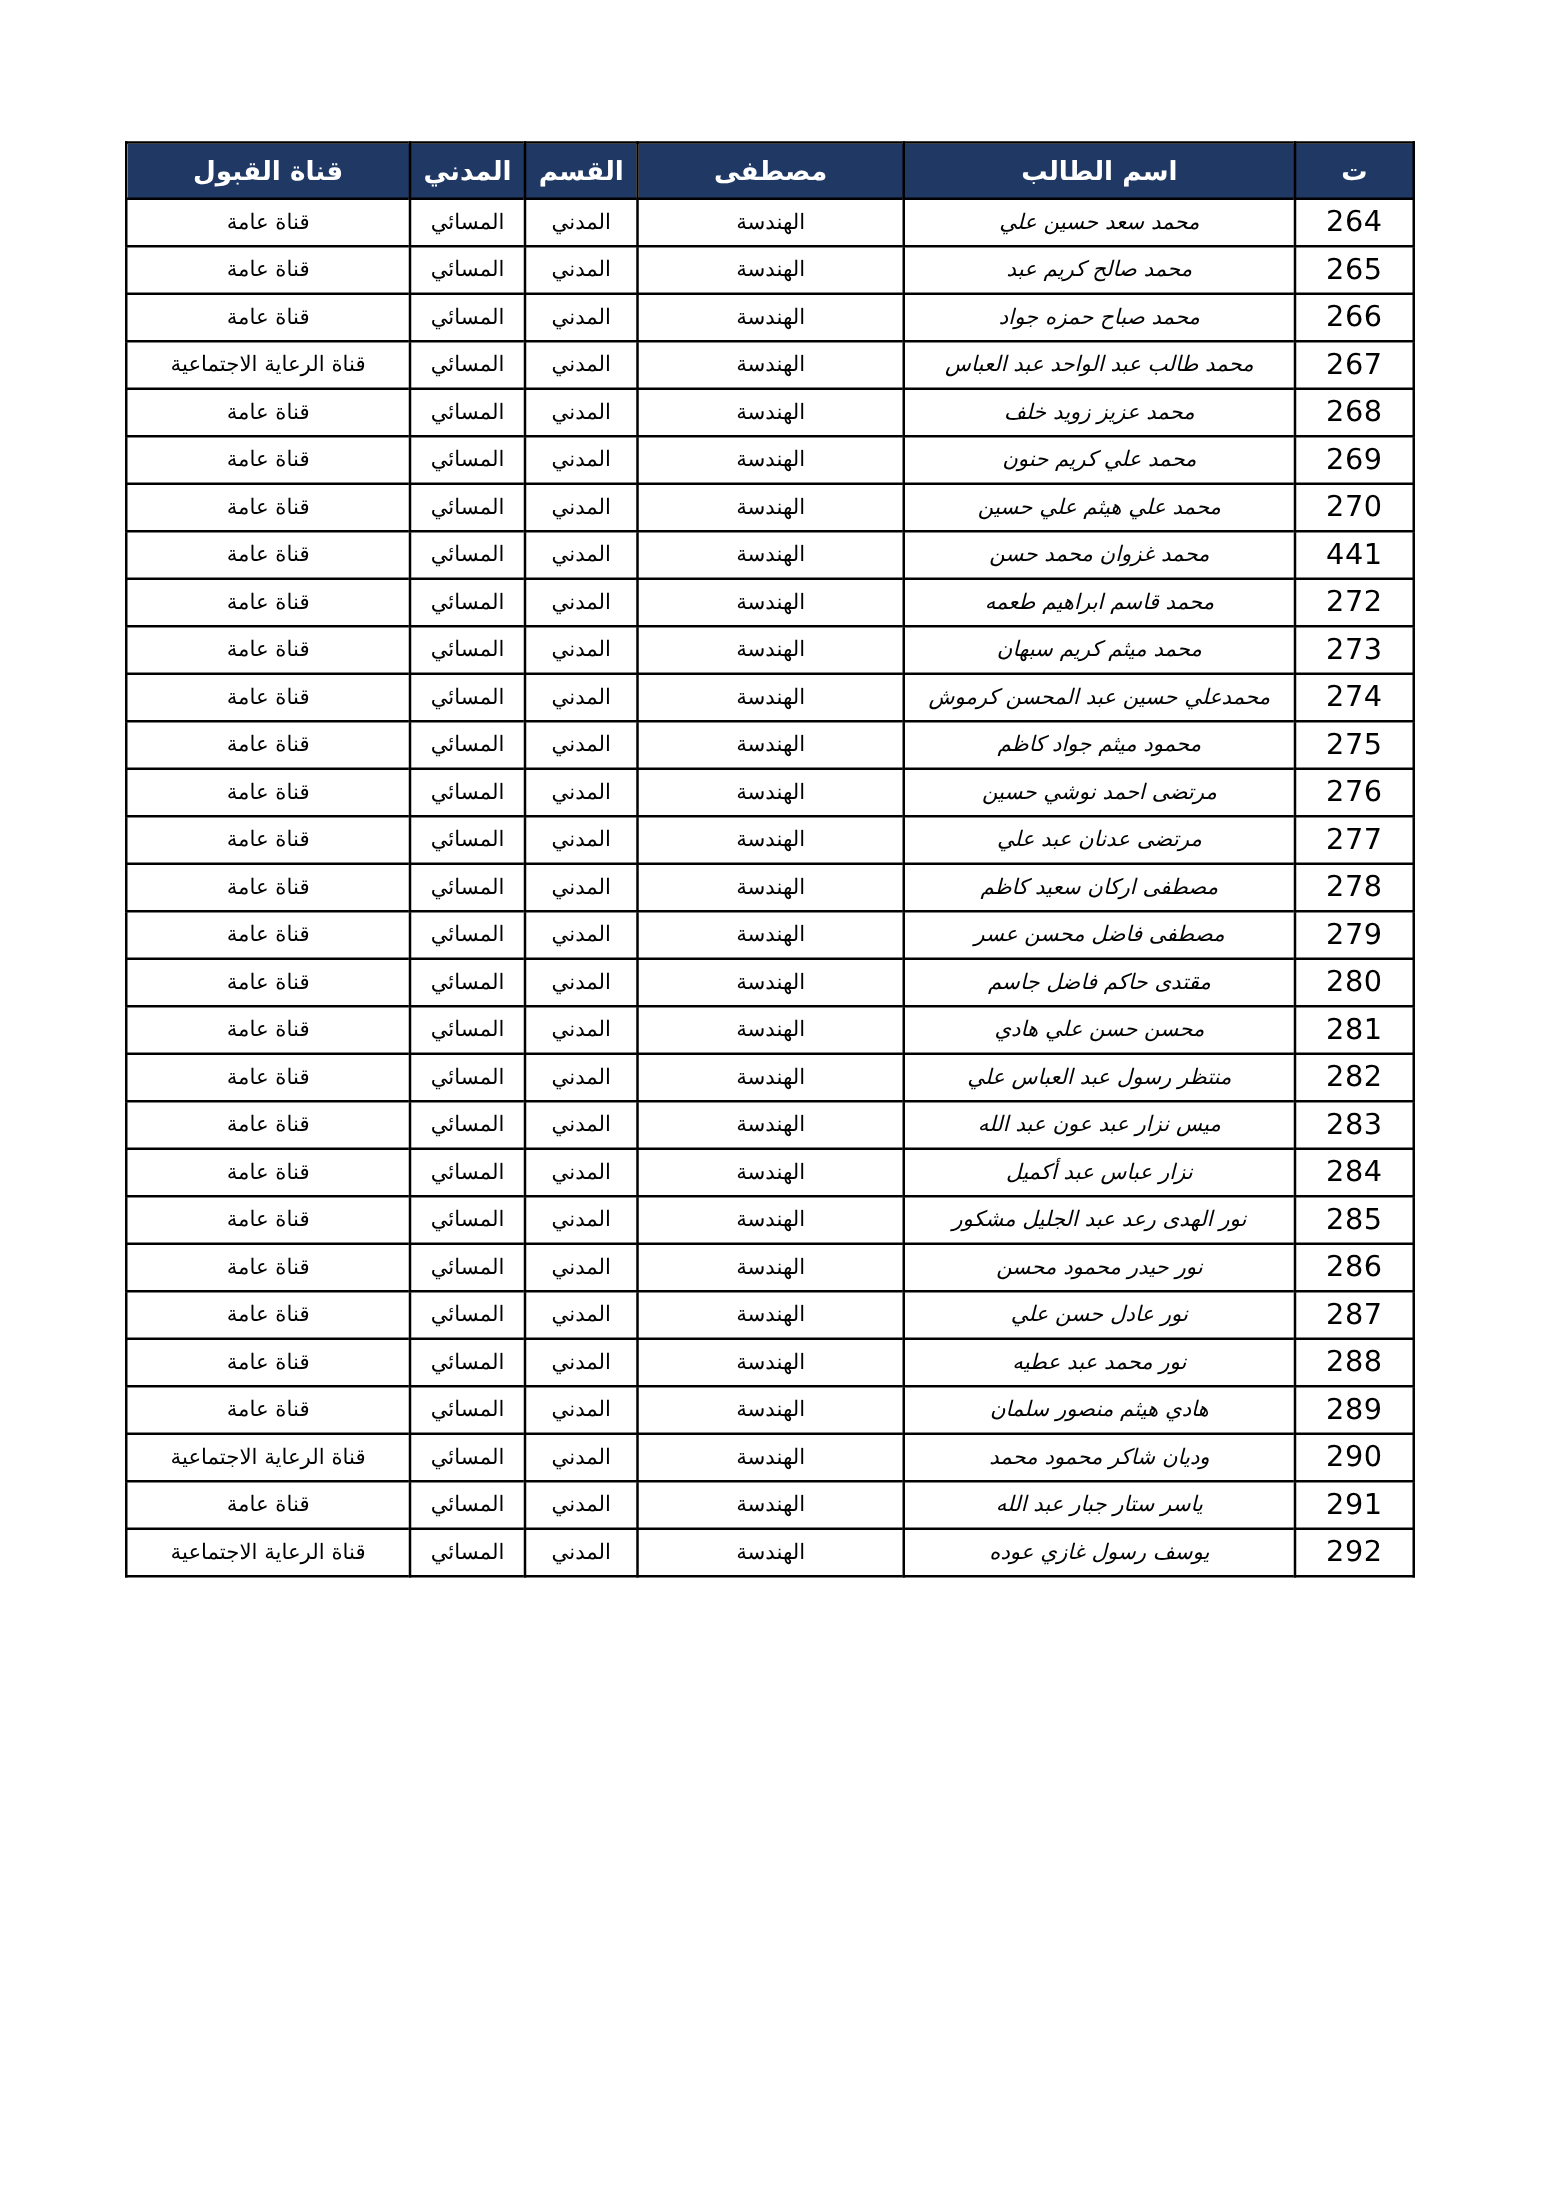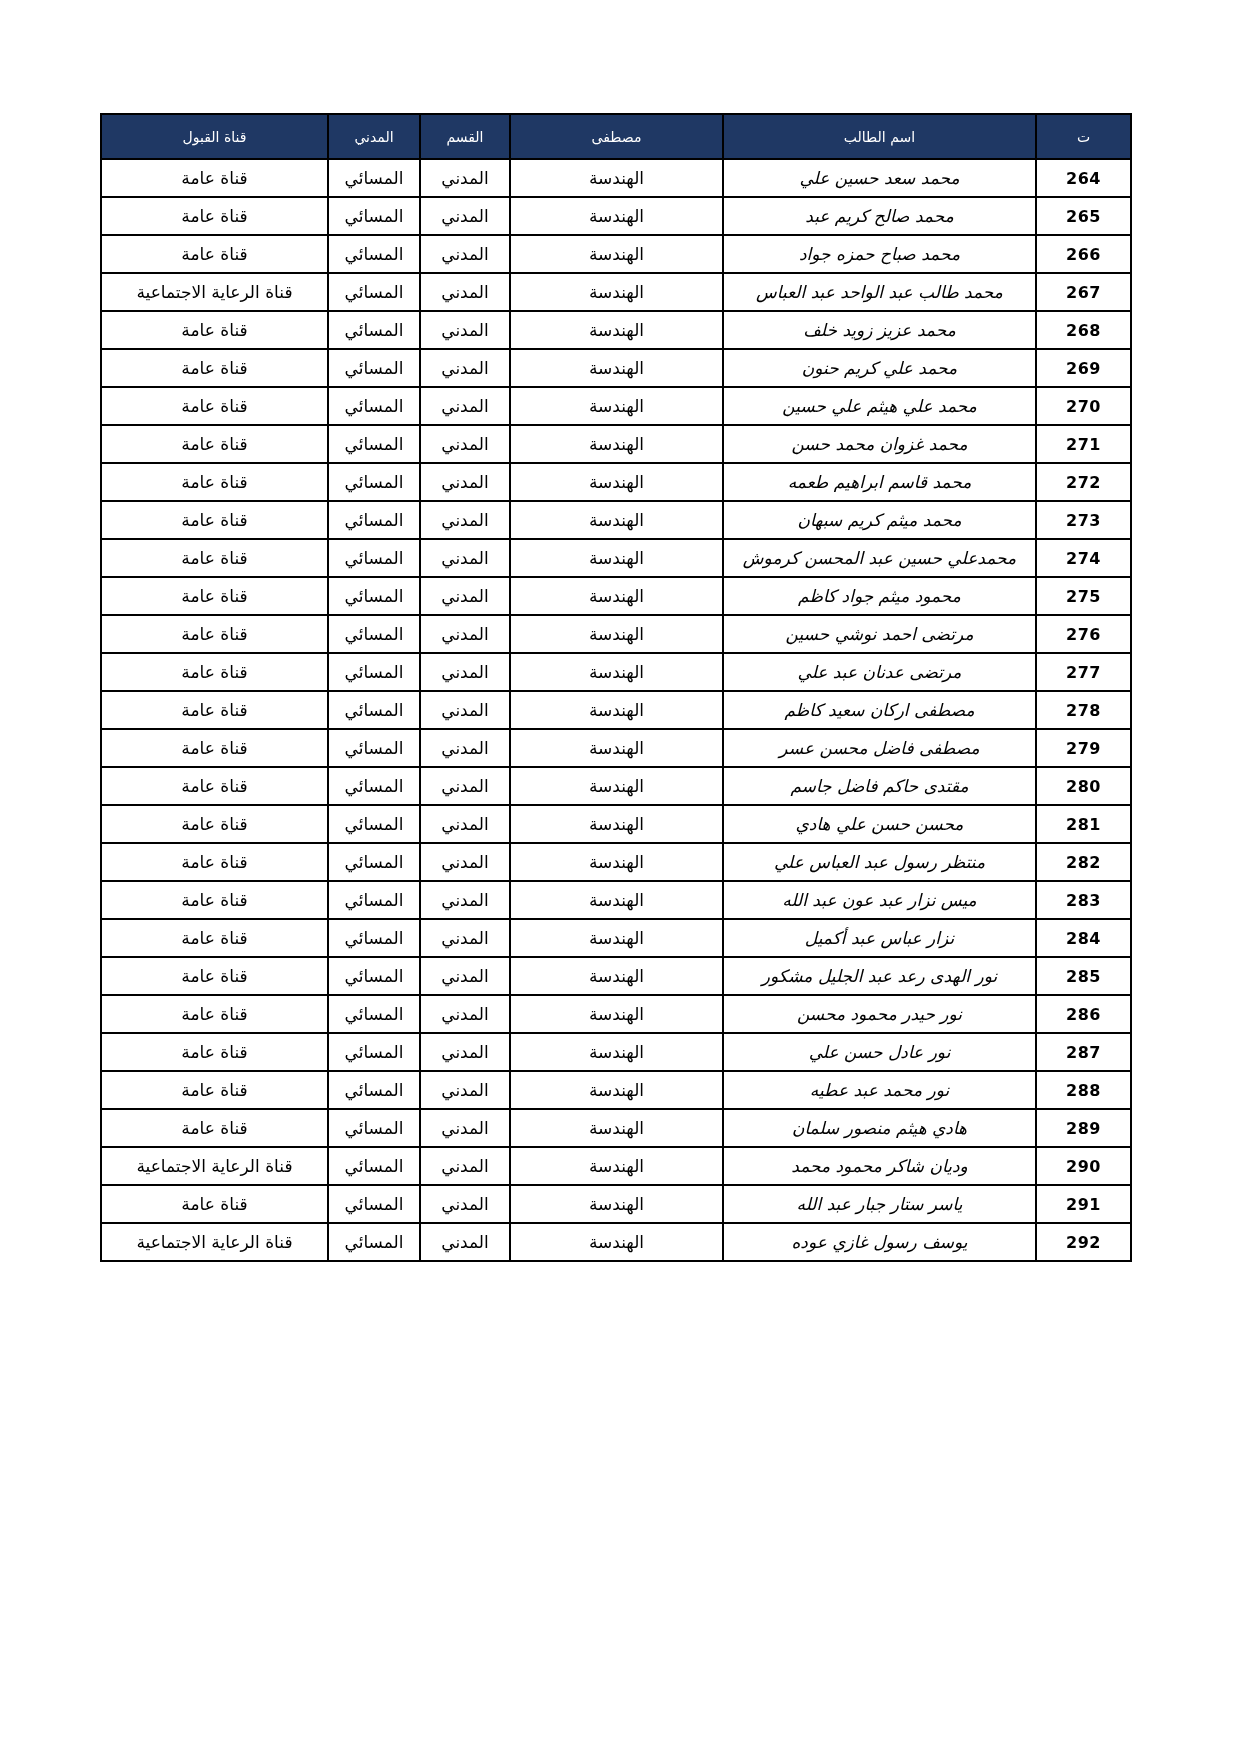--- a/index.html
+++ b/index.html
@@ -30,33 +30,32 @@
     text-align: center;
     vertical-align: middle;
     padding: 0 2px;
     overflow: hidden;
     white-space: nowrap;
   }
   table.admission-table th {
     background: var(--header-bg, #1f3864);
     color: var(--header-text, #ffffff);
     height: 43px;
-    font-size: 14px;
-    font-weight: 400;
+    font-size: 21px;
+    font-weight: 700;
   }
   table.admission-table td {
     height: 36px;
     font-size: 17px;
     color: var(--cell-text, #000000);
     background: #ffffff;
   }
   table.admission-table td.num {
-    font-size: 16px;
+    font-size: 23px;
     letter-spacing: 0.5px;
-    font-weight: bold;
   }
   table.admission-table td.name {
     font-size: 17px;
     font-style: italic;
   }
   
   col.c-no      { width: 95px;  }
   col.c-name    { width: 313px; }
   col.c-college { width: 213px; }
   col.c-dept    { width: 90px;  }
@@ -137,21 +136,21 @@
         </tr>
         <tr>
           <td class="num">270</td>
           <td class="name">محمد علي هيثم علي حسين</td>
           <td>الهندسة</td>
           <td>المدني</td>
           <td>المسائي</td>
           <td>قناة عامة</td>
         </tr>
         <tr>
-          <td class="num">271</td>
+          <td class="num">441</td>
           <td class="name">محمد غزوان محمد حسن</td>
           <td>الهندسة</td>
           <td>المدني</td>
           <td>المسائي</td>
           <td>قناة عامة</td>
         </tr>
         <tr>
           <td class="num">272</td>
           <td class="name">محمد قاسم ابراهيم طعمه</td>
           <td>الهندسة</td>

